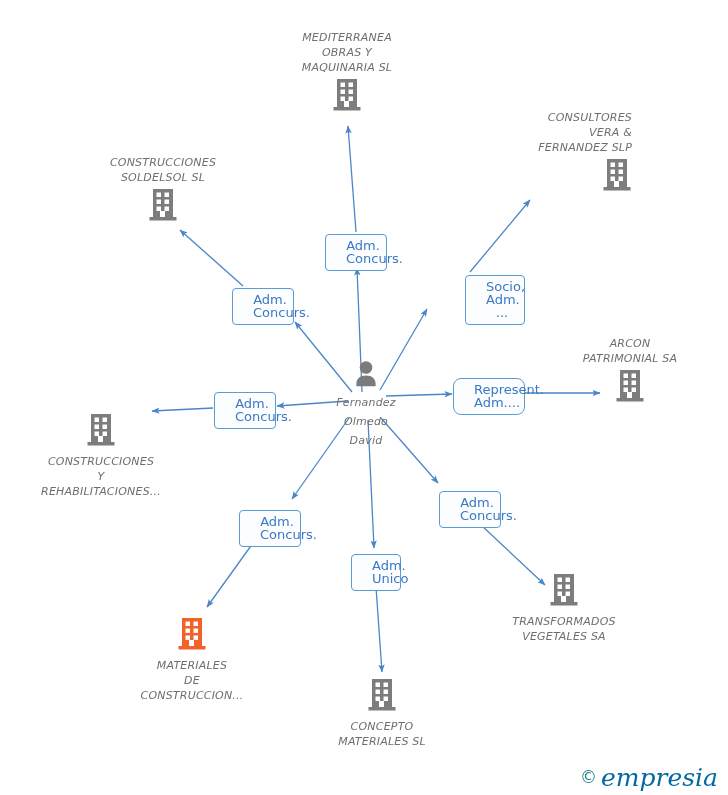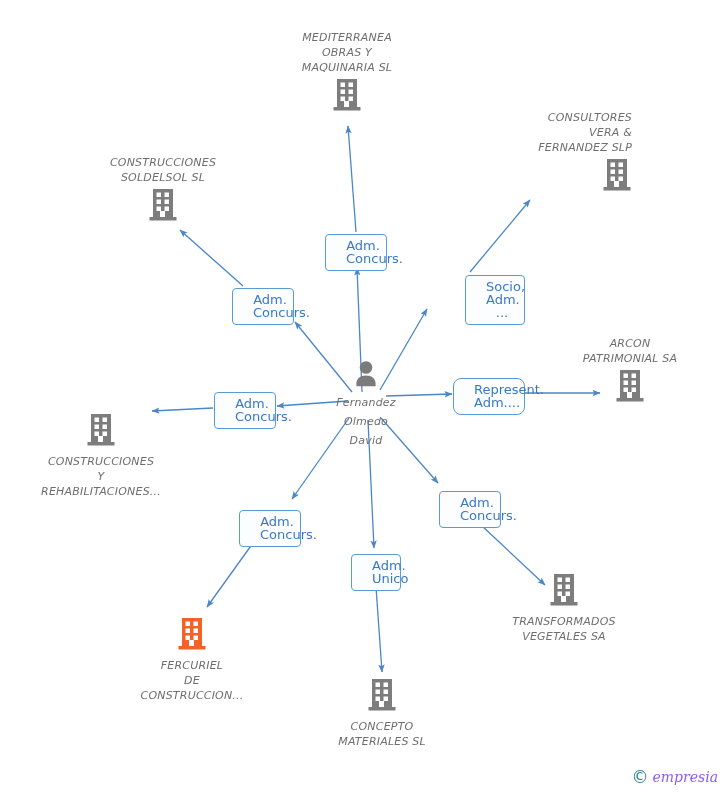--- a/index.html
+++ b/index.html
@@ -37,21 +37,21 @@
      font-family:"DejaVu Sans","Liberation Sans",sans-serif;
   }
 
   
   #watermark{
      position:absolute;right:10px;bottom:8px;
      display:flex;align-items:center;gap:4px;
   }
   #watermark .c{color:#2a7f8f;font-size:17px;line-height:17px;}
   #watermark .brand{
-     color:#8b5cf6;font-size:14px;line-height:19px;
+     color:#0369a1;font-size:25px;line-height:19px;
      font-family:"DejaVu Serif","Liberation Serif",serif;
      font-style:italic;
   }
 </style>
 </head>
 <body>
 
 <div id="graph">
 
   <svg class="edges" viewBox="0 0 728 795" width="728" height="795" xmlns="http://www.w3.org/2000/svg">
@@ -200,21 +200,21 @@
         <rect x="8.5" y="5.5" width="4.5" height="4.5" fill="#ffffff"></rect>
         <rect x="16.5" y="5.5" width="4.5" height="4.5" fill="#ffffff"></rect>
         <rect x="8.5" y="12.5" width="4.5" height="4.5" fill="#ffffff"></rect>
         <rect x="16.5" y="12.5" width="4.5" height="4.5" fill="#ffffff"></rect>
         <rect x="8.5" y="19.5" width="4.5" height="4.5" fill="#ffffff"></rect>
         <rect x="16.5" y="19.5" width="4.5" height="4.5" fill="#ffffff"></rect>
         <rect x="12" y="24" width="5" height="6" fill="#ffffff"></rect>
         <rect x="1.5" y="30" width="27" height="3.5" fill="#f2632a"></rect>
       </svg>
     </span>
-    <span class="label below" style="display:block;">FERCURIEL
+    <span class="label below" style="display:block;">MATERIALES
 DE
 CONSTRUCCION...</span>
   </div>
 
   <div class="node" style="left:292px;top:677px;width:180px;">
     <span class="icon">
       <svg width="30" height="36" viewBox="0 0 30 36" xmlns="http://www.w3.org/2000/svg">
         <rect x="5" y="2" width="20" height="28" fill="#7d7d7d"></rect>
         <rect x="8.5" y="5.5" width="4.5" height="4.5" fill="#ffffff"></rect>
         <rect x="16.5" y="5.5" width="4.5" height="4.5" fill="#ffffff"></rect>

